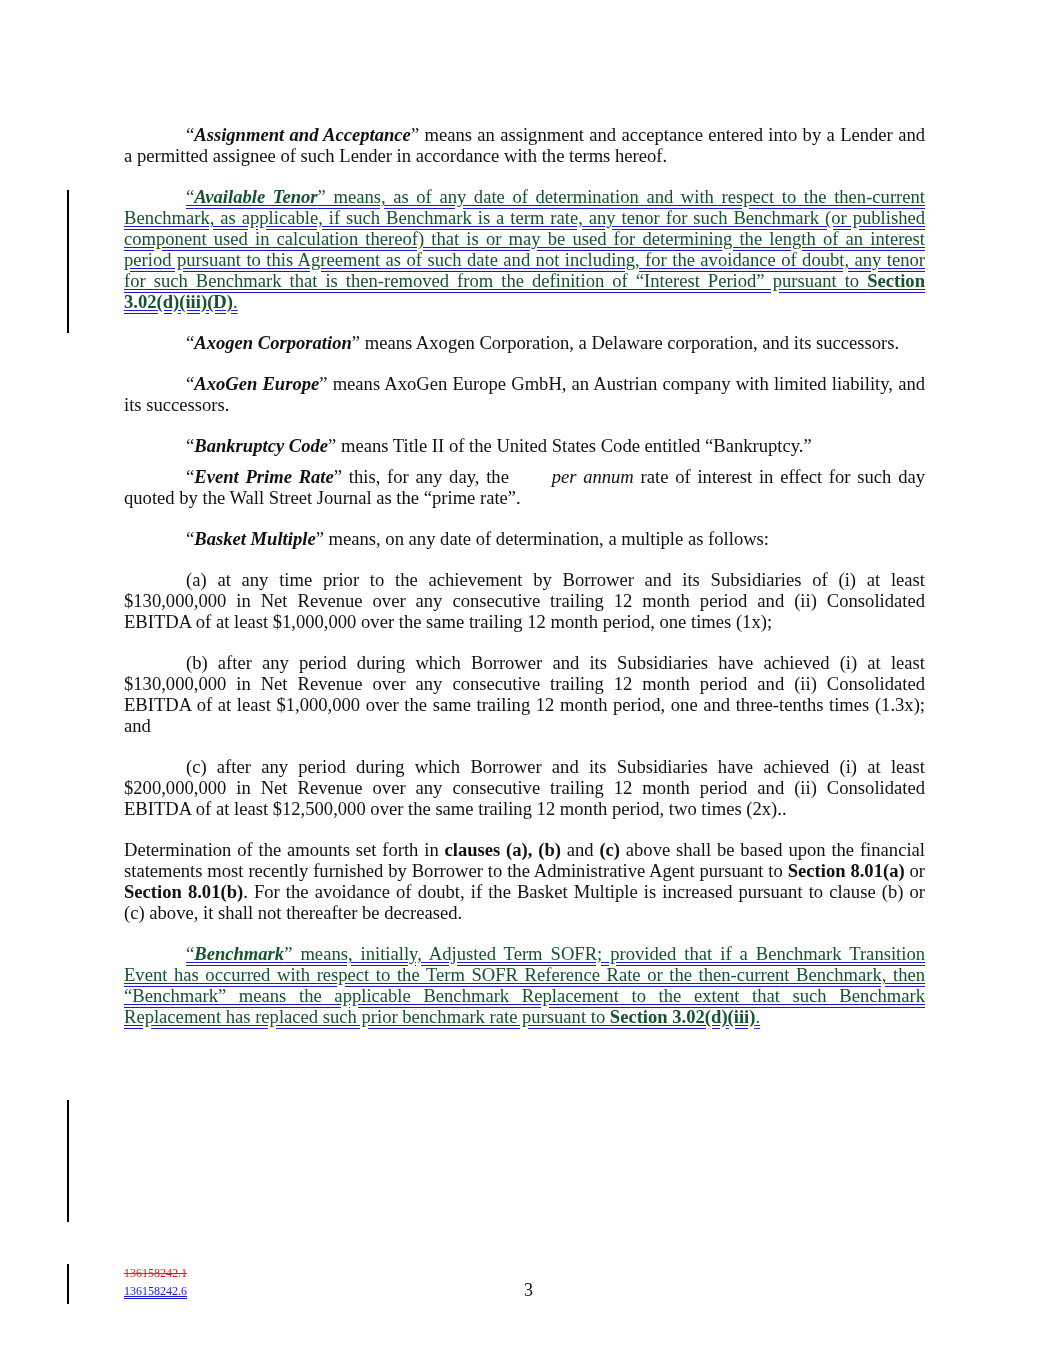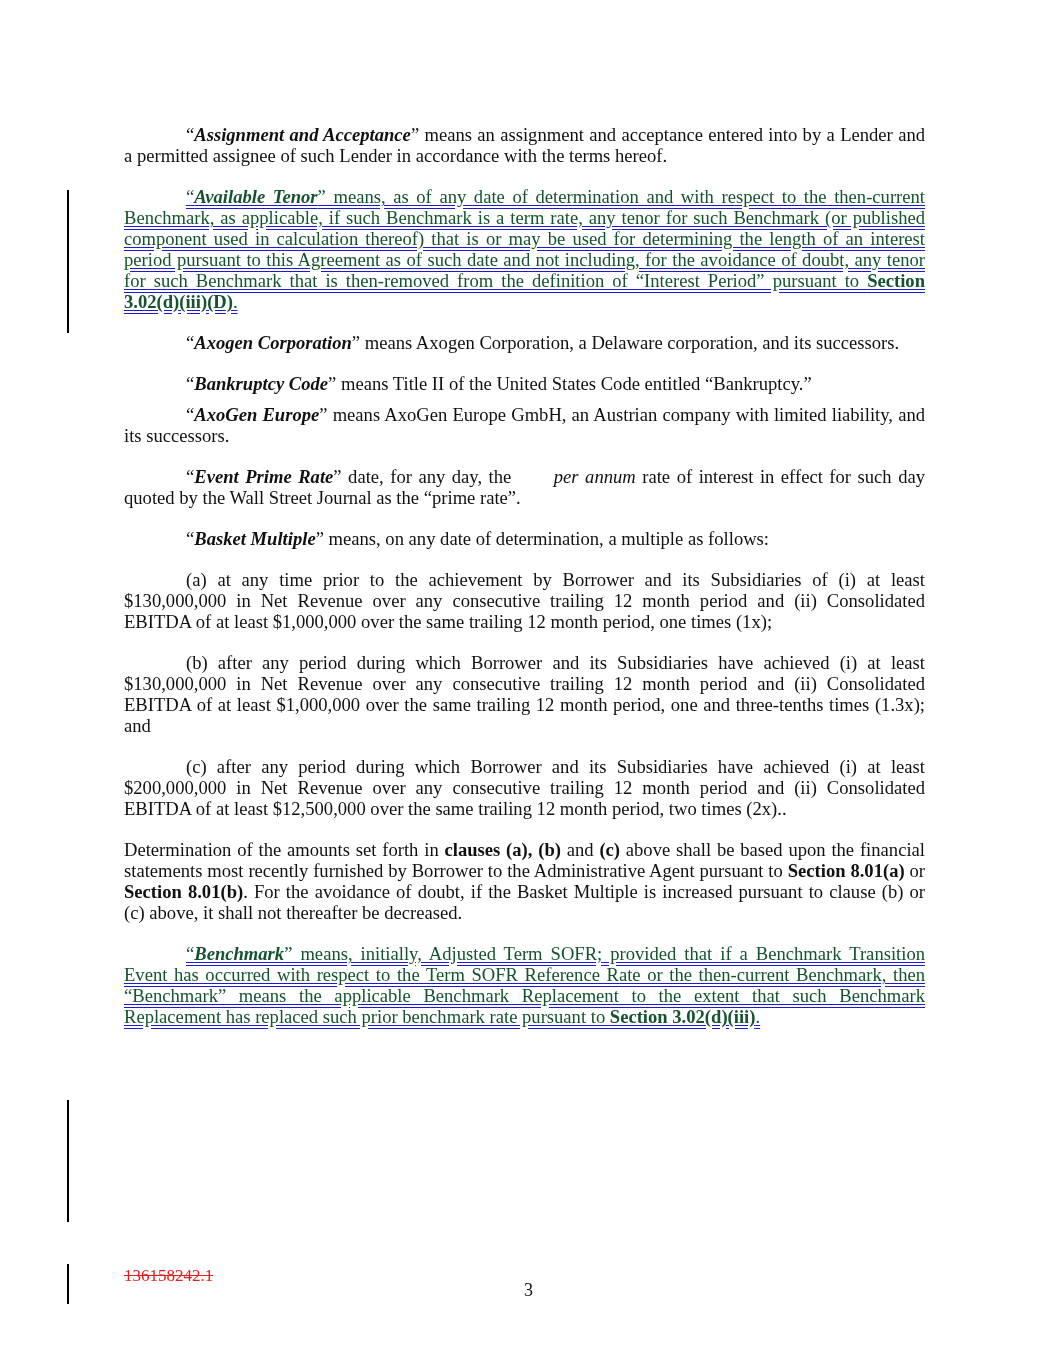--- a/index.html
+++ b/index.html
@@ -11,51 +11,52 @@
     }
     .para { text-align: justify; margin: 0 0 20px 0; }
     .para.tight { margin-bottom: 10px; }
     .indent { text-indent: 62px; }
     .term { font-weight: bold; font-style: italic; }
     .it { font-style: italic; margin-left: 36px; }
     .b { font-weight: bold; }
     .ins { color: #14532d; text-decoration: underline double; text-decoration-color: #1a1ad6; text-underline-offset: 2px; }
     .changebar { position: absolute; width: 2px; background: #000; left: 67px; }
     .footer { position: absolute; left: 124px; top: 1266px; font-family: "Liberation Serif", serif; }
-    .del-id { color: #e02020; font-size: 17px; text-decoration: line-through; display: block; }
+    .del-id { color: #e02020; font-size: 12px; text-decoration: line-through; display: block; }
     .ins-id { color: #1a1ad6; font-size: 12px; text-decoration: underline double; display: inline-block; width: 396px; }
     .pagenum { font-size: 18px; color: #111; position: absolute; left: 400px; top: 14px; }
   </style>
 </head>
 <body>
 
 <div class="changebar" style="top:190px;height:143px;"></div>
 <div class="changebar" style="top:1100px;height:122px;"></div>
 <div class="changebar" style="top:1264px;height:40px;"></div>
 
 <div class="page">
   <p class="para indent"><span>“</span><span class="term">Assignment and Acceptance</span><span>” means an assignment and acceptance entered into by a Lender and a permitted assignee of such Lender in accordance with the terms hereof.</span></p>
 
   <p class="para indent ins"><span>“</span><span class="term">Available Tenor</span><span>” means, as of any date of determination and with respect to the then-current Benchmark, as applicable, if such Benchmark is a term rate, any tenor for such Benchmark (or published component used in calculation thereof) that is or may be used for determining the length of an interest period pursuant to this Agreement as of such date and not including, for the avoidance of doubt, any tenor for such Benchmark that is then-removed from the definition of “Interest Period” pursuant to </span><span class="b">Section 3.02(d)(iii)(D)</span><span>.</span></p>
 
   <p class="para indent"><span>“</span><span class="term">Axogen Corporation</span><span>” means Axogen Corporation, a Delaware corporation, and its successors.</span></p>
 
+  <p class="para indent"><span>“</span><span class="term">AxoGen Europe</span><span>” means AxoGen Europe GmbH, an Austrian company with limited liability, and its successors.</span></p>
+
   <p class="para indent tight"><span>“</span><span class="term">Bankruptcy Code</span><span>” means Title II of the United States Code entitled “Bankruptcy.”</span></p>
 
-  <p class="para indent"><span>“</span><span class="term">AxoGen Europe</span><span>” means AxoGen Europe GmbH, an Austrian company with limited liability, and its successors.</span></p>
-
-  <p class="para indent"><span>“</span><span class="term">Event Prime Rate</span><span>” date, for any day, the </span><span class="it">per annum</span><span> rate of interest in effect for such day quoted by the Wall Street Journal as the “prime rate”.</span></p>
+  <p class="para indent"><span>“</span><span class="term">Event Prime Rate</span><span>” this, for any day, the </span><span class="it">per annum</span><span> rate of interest in effect for such day quoted by the Wall Street Journal as the “prime rate”.</span></p>
 
   <p class="para indent"><span>“</span><span class="term">Basket Multiple</span><span>” means, on any date of determination, a multiple as follows:</span></p>
 
   <p class="para indent">(a) at any time prior to the achievement by Borrower and its Subsidiaries of (i) at least $130,000,000 in Net Revenue over any consecutive trailing 12 month period and (ii) Consolidated EBITDA of at least $1,000,000 over the same trailing 12 month period, one times (1x);</p>
   <p class="para indent">(b) after any period during which Borrower and its Subsidiaries have achieved (i) at least $130,000,000 in Net Revenue over any consecutive trailing 12 month period and (ii) Consolidated EBITDA of at least $1,000,000 over the same trailing 12 month period, one and three-tenths times (1.3x); and</p>
   <p class="para indent">(c) after any period during which Borrower and its Subsidiaries have achieved (i) at least $200,000,000 in Net Revenue over any consecutive trailing 12 month period and (ii) Consolidated EBITDA of at least $12,500,000 over the same trailing 12 month period, two times (2x)..</p>
 
   <p class="para"><span>Determination of the amounts set forth in </span><span class="b">clauses (a), (b)</span><span> and </span><span class="b">(c)</span><span> above shall be based upon the financial statements most recently furnished by Borrower to the Administrative Agent pursuant to </span><span class="b">Section 8.01(a)</span><span> or </span><span class="b">Section 8.01(b)</span><span>.  For the avoidance of doubt, if the Basket Multiple is increased pursuant to clause (b) or (c) above, it shall not thereafter be decreased.</span></p>
 
   <p class="para indent ins"><span>“</span><span class="term">Benchmark</span><span>” means, initially, Adjusted Term SOFR; provided that if a Benchmark Transition Event has occurred with respect to the Term SOFR Reference Rate or the then-current Benchmark, then “Benchmark” means the applicable Benchmark Replacement to the extent that such Benchmark Replacement has replaced such prior benchmark rate pursuant to </span><span class="b">Section 3.02(d)(iii)</span><span>.</span></p>
 </div>
 
 <div class="footer">
   <span class="del-id">136158242.1</span>
+  <span class="ins-id">136158242.6</span>
   <span class="pagenum">3</span>
 </div>
 
 </body></html>

